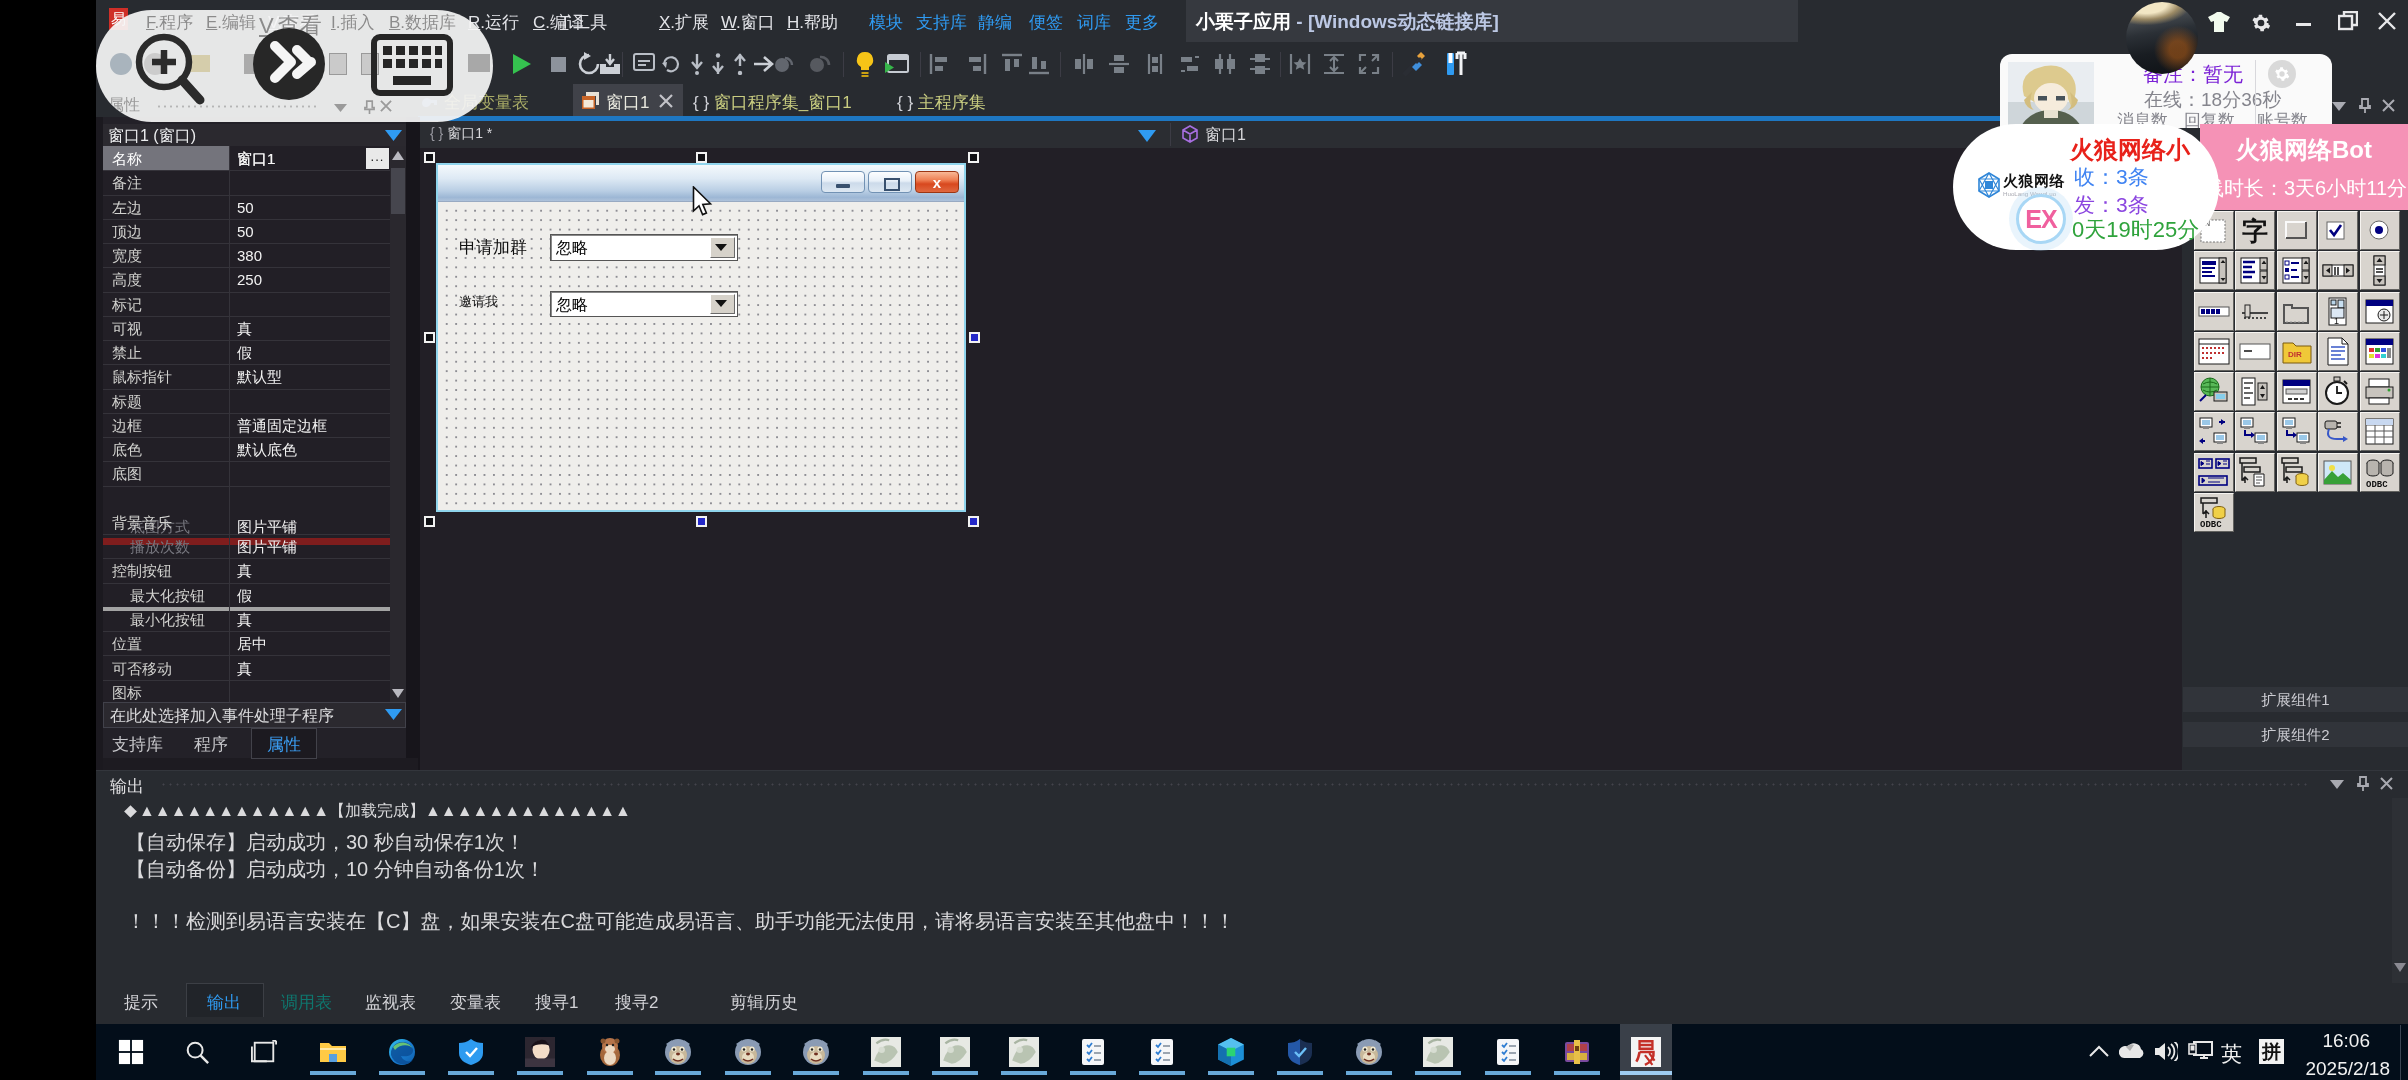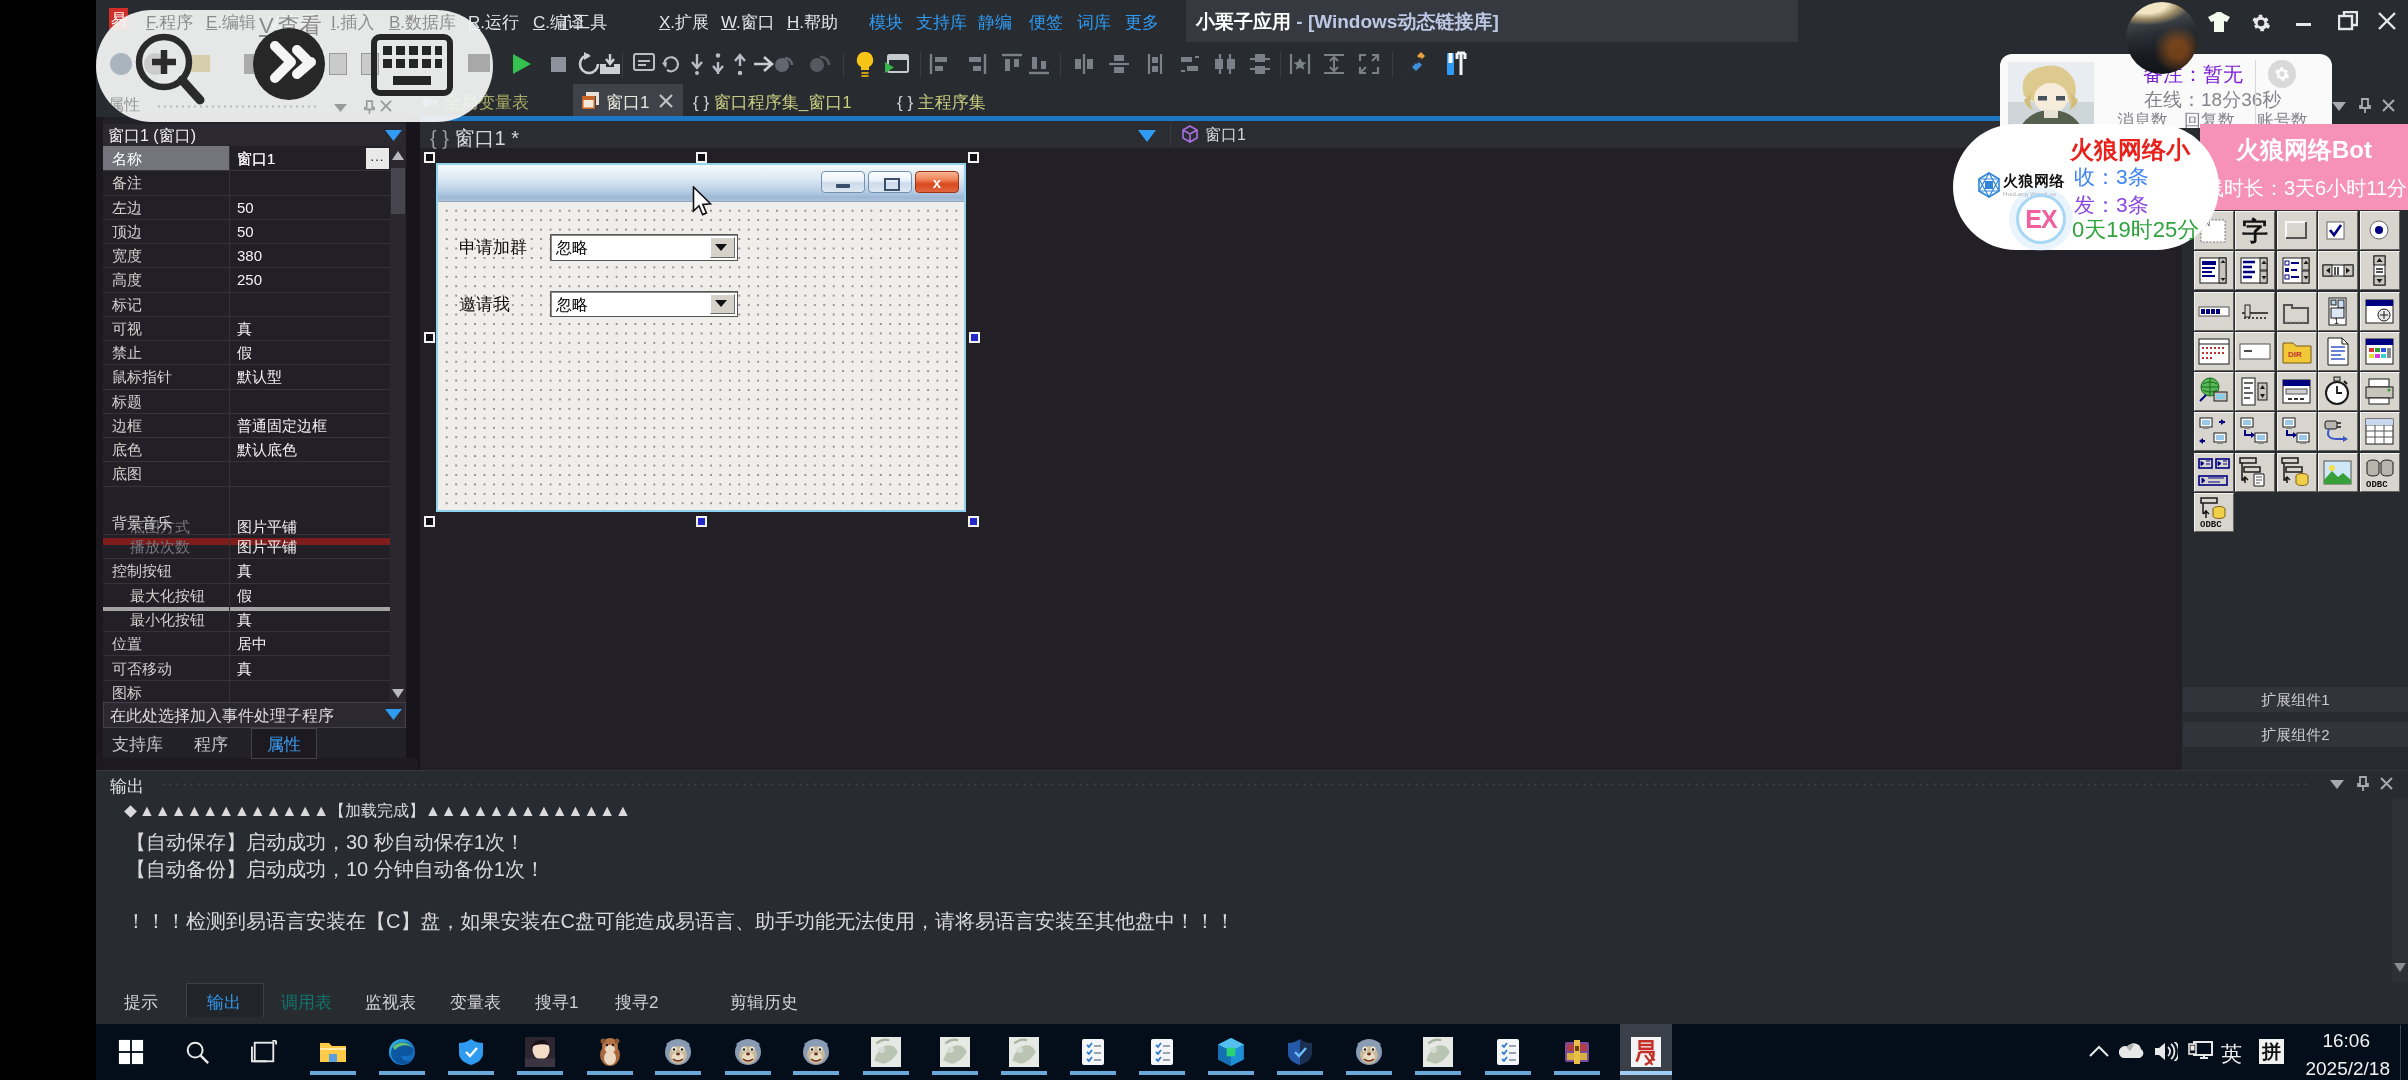--- a/index.html
+++ b/index.html
@@ -334,21 +334,21 @@
     </svg>
 <div class="a" style="left:251px;top:728px;width:66px;height:31px;background:#1c1a20;border:1px solid #42424a;box-sizing:border-box"></div>
 <div class="a" style="left:112px;top:733px;font-size:17px;color:#c6c6ca">支持库</div>
 <div class="a" style="left:194px;top:733px;font-size:17px;color:#c6c6ca">程序</div>
 <div class="a" style="left:267px;top:733px;font-size:17px;color:#3b9ff5">属性</div>
 </div>
 
 <div class="a" style="left:420px;top:121px;width:1762px;height:27px;background:#2b2d32"></div>
 <div class="a" style="left:420px;top:148px;width:1762px;height:622px;background:#221f26"></div>
 <div id="editor">
-<div class="a" style="left:430px;top:125px;font-size:20px;color:#9a9aa2">{ } <span style="color:#d8d8dc">窗口1 *</span></div>
+<div class="a" style="left:430px;top:125px;font-size:14px;color:#9a9aa2">{ } <span style="color:#d8d8dc">窗口1 *</span></div>
 <svg class="a" style="left:1138px;top:130px" width="18" height="12" viewBox="0 0 18 12">
       <path d="M0 0 h18 l-9 12z" fill="#2f9bf2"></path>
     </svg>
 <div class="a" style="left:1170px;top:123px;width:1px;height:23px;background:#3c3c45"></div>
 <svg class="a" style="left:1181px;top:125px" width="18" height="18" viewBox="0 0 18 18">
       <path d="M9 1 L16 5 V13 L9 17 L2 13 V5 Z M2 5 L9 9 L16 5 M9 9 V17" fill="none" stroke="#a86fe0" stroke-width="1.6"></path>
     </svg>
 <div class="a" style="left:1205px;top:125px;font-size:16px;color:#d4d4d8">窗口1</div>
 
 <div class="a" style="left:436px;top:163px;width:530px;height:349px;border:2px solid #8fd4ec;box-sizing:border-box;background:#efeeeb">
@@ -363,21 +363,21 @@
  <div style="position:absolute;left:477px;top:6px;width:44px;height:22px;border-radius:4px;background:linear-gradient(#f8b896,#ee8054 40%,#d8481e 60%,#e06840);border:1px solid #9c3614;box-sizing:border-box;color:#fff;font-weight:bold;font-size:15px;text-align:center;line-height:21px">x</div>
  <div style="position:absolute;left:21px;top:71px;font-size:17px;color:#101010">申请加群</div>
  <div style="position:absolute;left:112px;top:69px;width:188px;height:27px;background:#fff;border:1px solid #555;box-shadow:inset 1px 1px 0 #8a8a8a;box-sizing:border-box">
    <div style="position:absolute;left:5px;top:3px;font-size:16px;color:#000">忽略</div>
    <div style="position:absolute;right:2px;top:2px;width:23px;height:19px;background:#d6d2ca;border:1px solid #fff;border-right-color:#6a6a6a;border-bottom-color:#6a6a6a">
           <svg width="12" height="7" viewBox="0 0 12 7" style="position:absolute;left:4px;top:6px">
             <path d="M0 0 h12 L6 7z" fill="#111"></path>
           </svg>
         </div>
  </div>
- <div style="position:absolute;left:21px;top:128px;font-size:17px;color:#101010">邀请我</div>
+ <div style="position:absolute;left:21px;top:128px;font-size:13px;color:#101010">邀请我</div>
  <div style="position:absolute;left:112px;top:126px;width:188px;height:26px;background:#fff;border:1px solid #555;box-shadow:inset 1px 1px 0 #8a8a8a;box-sizing:border-box">
    <div style="position:absolute;left:5px;top:3px;font-size:16px;color:#000">忽略</div>
    <div style="position:absolute;right:2px;top:2px;width:23px;height:18px;background:#d6d2ca;border:1px solid #fff;border-right-color:#6a6a6a;border-bottom-color:#6a6a6a">
           <svg width="12" height="7" viewBox="0 0 12 7" style="position:absolute;left:4px;top:5px">
             <path d="M0 0 h12 L6 7z" fill="#111"></path>
           </svg>
         </div>
  </div>
 </div>
 

